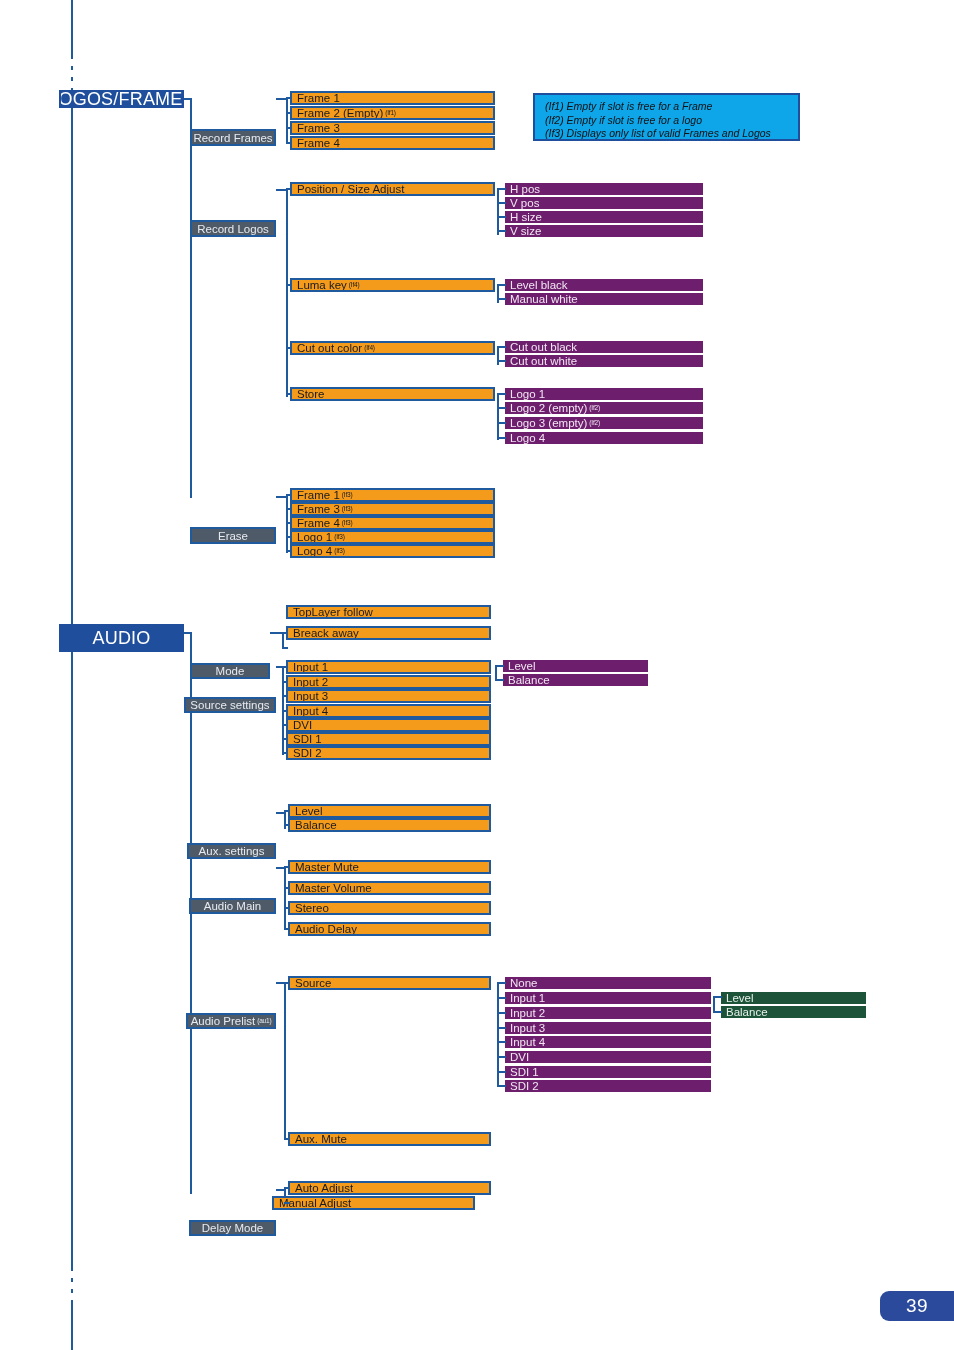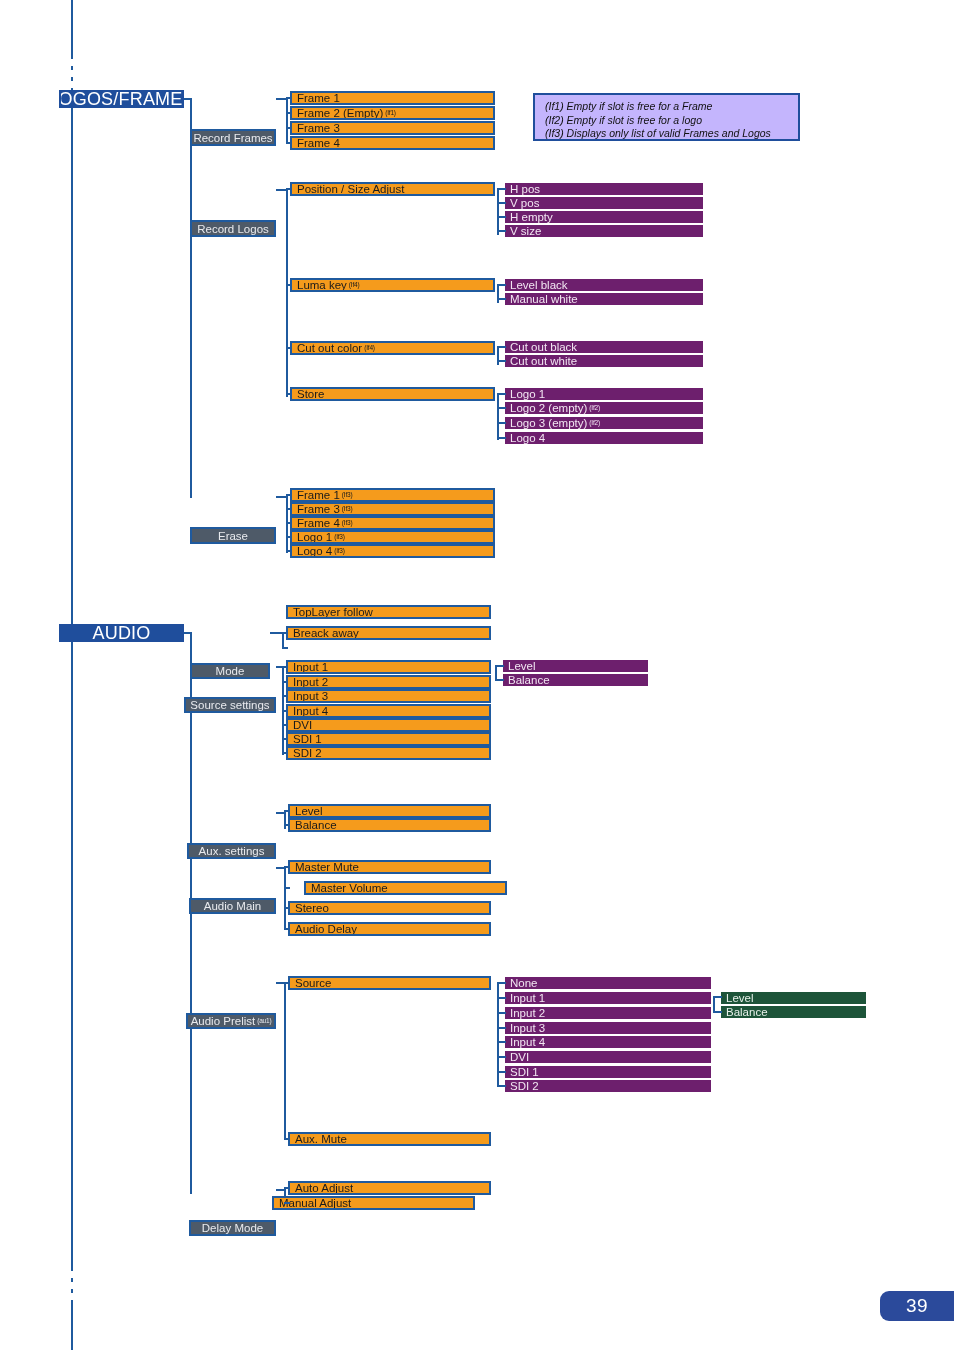--- a/index.html
+++ b/index.html
@@ -50,21 +50,21 @@
   }
   
   .n-green{
     background:#1d5439;color:#e6f0e9;
     padding-left:5px;border:none;
   }
 
   
   .legend{
     position:absolute;box-sizing:border-box;
-    border:2px solid #1f4e9c;background:#c4b5fd;
+    border:2px solid #1f4e9c;background:#0ea5e9;
     padding:5px 8px 6px 10px;
   }
   .legend div{
     font-style:italic;font-size:10.5px;line-height:13.5px;color:#111;
     white-space:nowrap;
   }
 
   
   .page-pill{
     position:absolute;right:0;width:74px;height:30px;
@@ -140,21 +140,21 @@
     <span class="lbl">H pos</span>
   </div>
   <div class="hline" style="left:497px;top:188px;width:9px;"></div>
 
   <div class="node n-purple" style="left:505px;top:197px;width:198px;height:12px;">
     <span class="lbl">V pos</span>
   </div>
   <div class="hline" style="left:497px;top:202px;width:9px;"></div>
 
   <div class="node n-purple" style="left:505px;top:211px;width:198px;height:12px;">
-    <span class="lbl">H empty</span>
+    <span class="lbl">H size</span>
   </div>
   <div class="hline" style="left:497px;top:216px;width:9px;"></div>
 
   <div class="node n-purple" style="left:505px;top:225px;width:198px;height:12px;">
     <span class="lbl">V size</span>
   </div>
   <div class="hline" style="left:497px;top:230px;width:9px;"></div>
 
   <div class="node n-orange" style="left:290px;top:278px;width:205px;height:14px;">
     <span class="lbl">Luma key</span>
@@ -247,21 +247,21 @@
     <span class="sup">(If3)</span>
   </div>
   <div class="hline" style="left:286px;top:536px;width:6px;"></div>
 
   <div class="node n-orange" style="left:290px;top:544px;width:205px;height:14px;">
     <span class="lbl">Logo 4</span>
     <span class="sup">(If3)</span>
   </div>
   <div class="hline" style="left:286px;top:550px;width:6px;"></div>
 
-  <div class="node n-root" style="left:59px;top:624px;width:125px;height:18px;">
+  <div class="node n-root" style="left:59px;top:624px;width:125px;height:28px;">
     <span class="lbl">AUDIO</span>
   </div>
 
   <div class="hline" style="left:184px;top:632px;width:8px;"></div>
   <div class="vline" style="left:190px;top:632px;height:562px;"></div>
 
   <div class="node n-grey" style="left:190px;top:624px;width:80px;height:16px;">
     <span class="lbl">Mode</span>
   </div>
   <div class="hline" style="left:270px;top:632px;width:14px;"></div>
@@ -349,21 +349,21 @@
     <span class="lbl">Audio Main</span>
   </div>
   <div class="hline" style="left:276px;top:867px;width:10px;"></div>
   <div class="vline" style="left:284px;top:867px;height:63px;"></div>
 
   <div class="node n-orange" style="left:288px;top:860px;width:203px;height:14px;">
     <span class="lbl">Master Mute</span>
   </div>
   <div class="hline" style="left:284px;top:866px;width:6px;"></div>
 
-  <div class="node n-orange" style="left:304px;top:881px;width:203px;height:14px;text-decoration:underline;">
+  <div class="node n-orange" style="left:288px;top:881px;width:203px;height:14px;text-decoration:underline;">
     <span class="lbl">Master Volume</span>
   </div>
   <div class="hline" style="left:284px;top:887px;width:6px;"></div>
 
   <div class="node n-orange" style="left:288px;top:901px;width:203px;height:14px;">
     <span class="lbl">Stereo</span>
   </div>
   <div class="hline" style="left:284px;top:907px;width:6px;"></div>
 
   <div class="node n-orange" style="left:288px;top:922px;width:203px;height:14px;">

